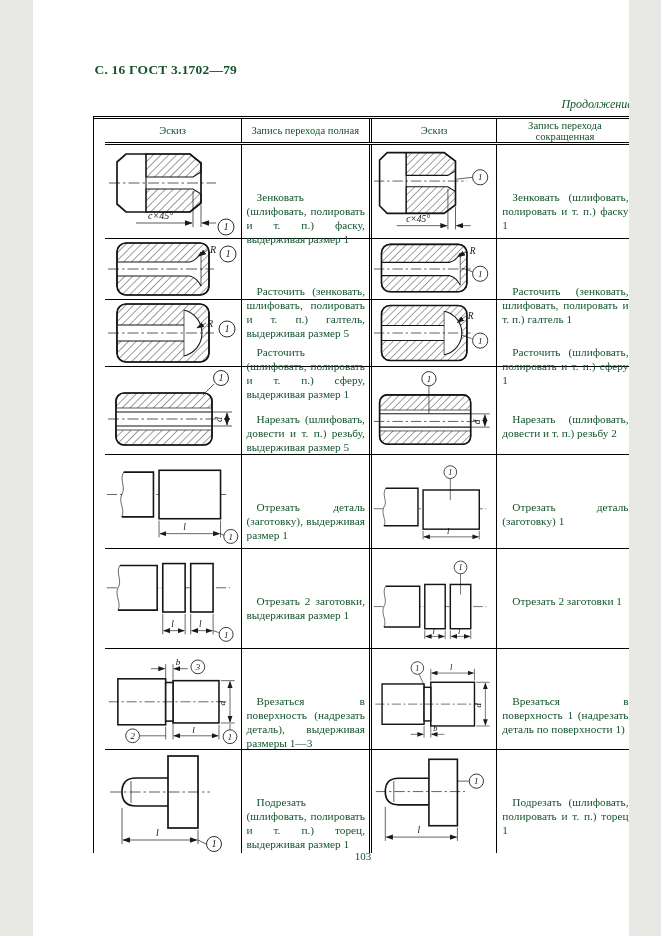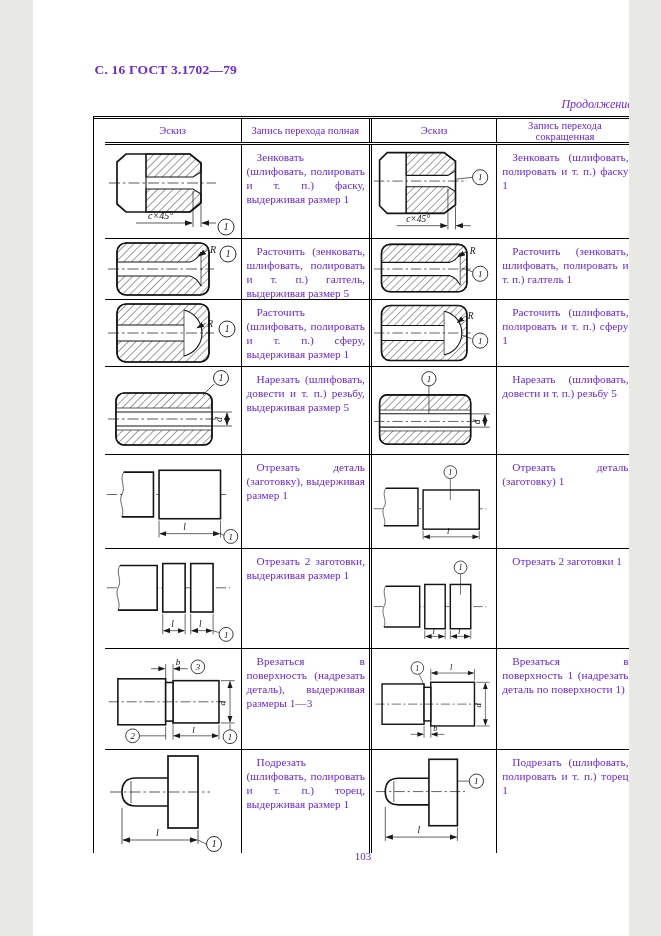--- a/index.html
+++ b/index.html
@@ -1,32 +1,32 @@
 <!DOCTYPE html>
 <html><head>
 <meta charset="utf-8">
 <style>
   html,body{margin:0;padding:0;background:#e8e8e4;}
   .page{position:relative;width:596px;height:936px;background:#ffffff;margin:0 auto;
-        font-family:"Liberation Serif","DejaVu Serif",serif;color:#6d28d9;overflow:hidden;}
+        font-family:"Liberation Serif","DejaVu Serif",serif;color:#14532d;overflow:hidden;}
   .doc-header{position:absolute;left:62px;top:62px;font-weight:bold;font-size:13.5px;letter-spacing:.2px;}
   .continuation{position:absolute;left:61px;top:97px;width:539px;text-align:right;font-style:italic;font-size:12px;}
   .gost-table{position:absolute;left:60px;top:116px;width:541px;border-top:3px double #000;
               border-left:1px solid #000;border-right:1px solid #000;box-sizing:border-box;padding-left:11px;}
   .t-row{display:flex;align-items:stretch;border-bottom:1px solid #000;}
   .t-row.hdr{border-bottom:3px double #000;height:23px;}
   .t-row.last{border-bottom:none;}
   .cell{box-sizing:border-box;}
   .c1{width:140px;border-right:1px solid #000;}
   .c2{width:130px;}
   .c3{width:131px;border-left:3px double #000;border-right:1px solid #000;}
   .c4{width:138px;}
   .hc{display:flex;align-items:center;justify-content:center;font-size:10.6px;text-align:center;padding:0 3px;}
   .sk-cell{display:flex;align-items:center;justify-content:center;overflow:hidden;}
-  .txt{padding:5px 4px 2px 5px;}
+  .txt{padding:5px 4px 2px 5px;margin-top:40px;}
   .txt p{margin:0;font-size:11.3px;line-height:1.24;text-align:justify;text-indent:10px;
          -webkit-hyphens:auto;hyphens:auto;}
   .pageno{position:absolute;left:61px;top:850px;width:539px;text-align:center;font-size:11px;}
   .rh1{height:93px}.rh2{height:60px}.rh3{height:66px}.rh4{height:87px}
   .rh5{height:93px}.rh6{height:99px}.rh7{height:100px}.rh8{height:103px}
   
   .sk{display:block;}
   .sk .thick{stroke:#151515;stroke-width:1.7;fill:none;stroke-linejoin:miter;}
   .sk .med{stroke:#151515;stroke-width:1.1;fill:none;}
   .sk .thin{stroke:#151515;stroke-width:.7;fill:none;}
@@ -238,21 +238,21 @@
           <line class="thin" x1="119" y1="53" x2="119" y2="47" marker-end="url(#ar)"></line>
           <line class="thin" x1="119" y1="53" x2="119" y2="59" marker-end="url(#ar)"></line>
           <text transform="rotate(-90 114 57)" x="114" y="57">d</text>
           <g>
             <circle class="balc" cx="60" cy="9" r="7.5"></circle>
             <text class="balt" x="60" y="12.4">1</text>
           </g>
         </svg>
       </div>
       <div class="cell c4 txt">
-        <p>Нарезать (шлифовать, довести и т. п.) резьбу 5</p>
+        <p>Нарезать (шлифовать, довести и т. п.) резьбу 2</p>
       </div>
     </div>
 
     <div class="t-row rh5">
       <div class="cell c1 sk-cell">
         <svg class="sk" width="146" height="91" viewBox="0 0 146 91">
           <line class="cl" x1="2" y1="38" x2="130" y2="38"></line>
           <path class="thick wht" d="M20,14 H52 V62 H18"></path>
           <path class="thin" d="M20,14 C15,22 23,30 18,38 C14,46 22,54 18,62"></path>
           <rect class="thick wht" x="58" y="12" width="66" height="52"></rect>

